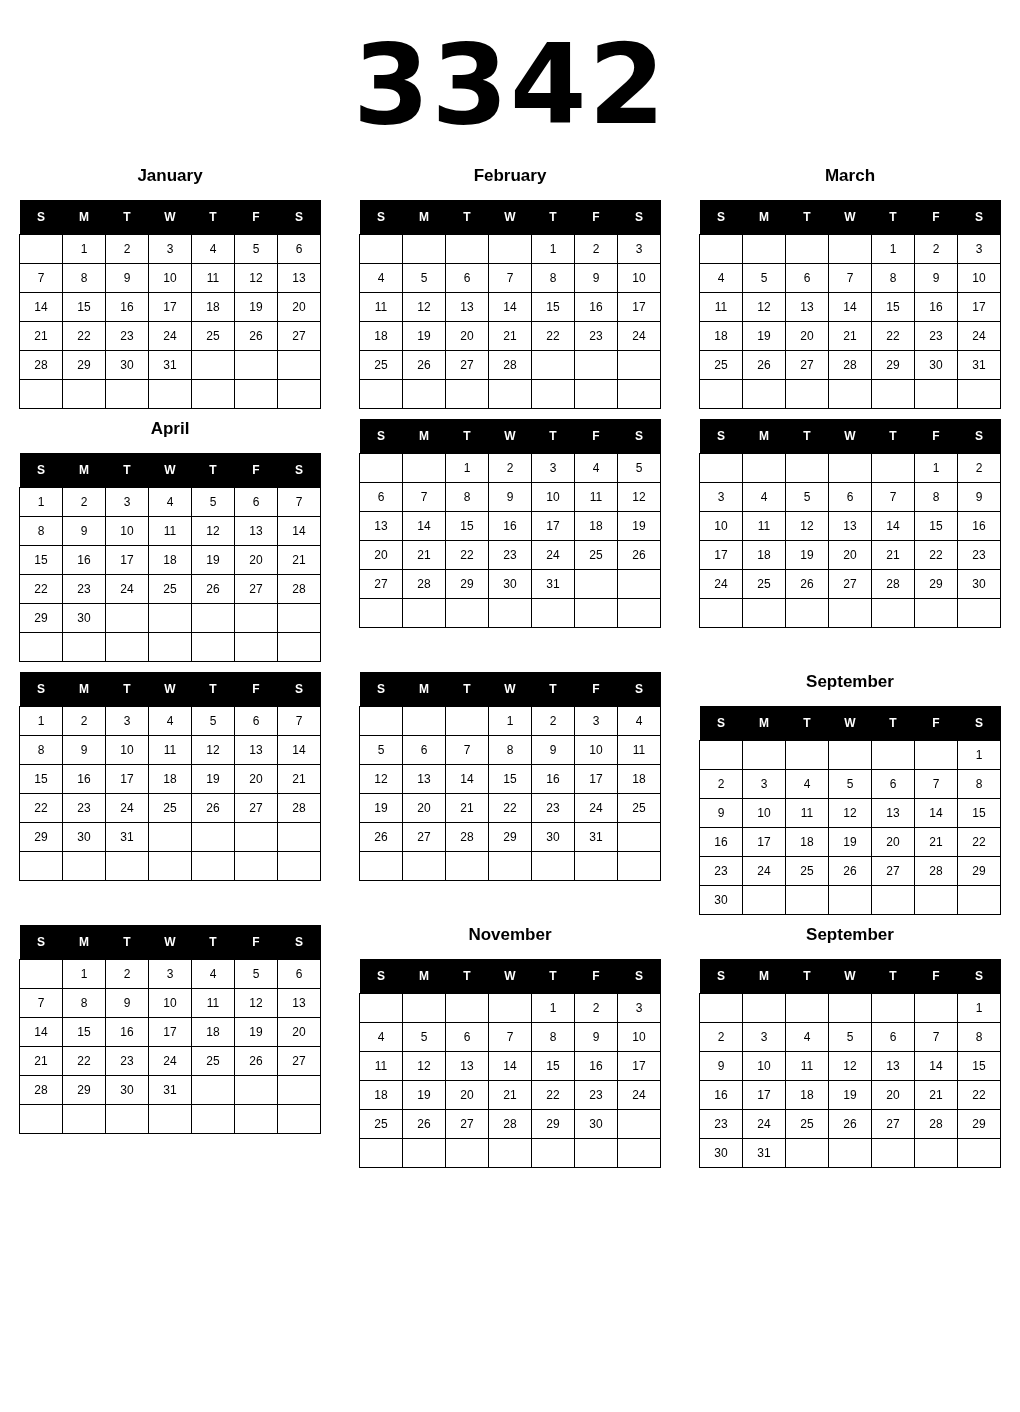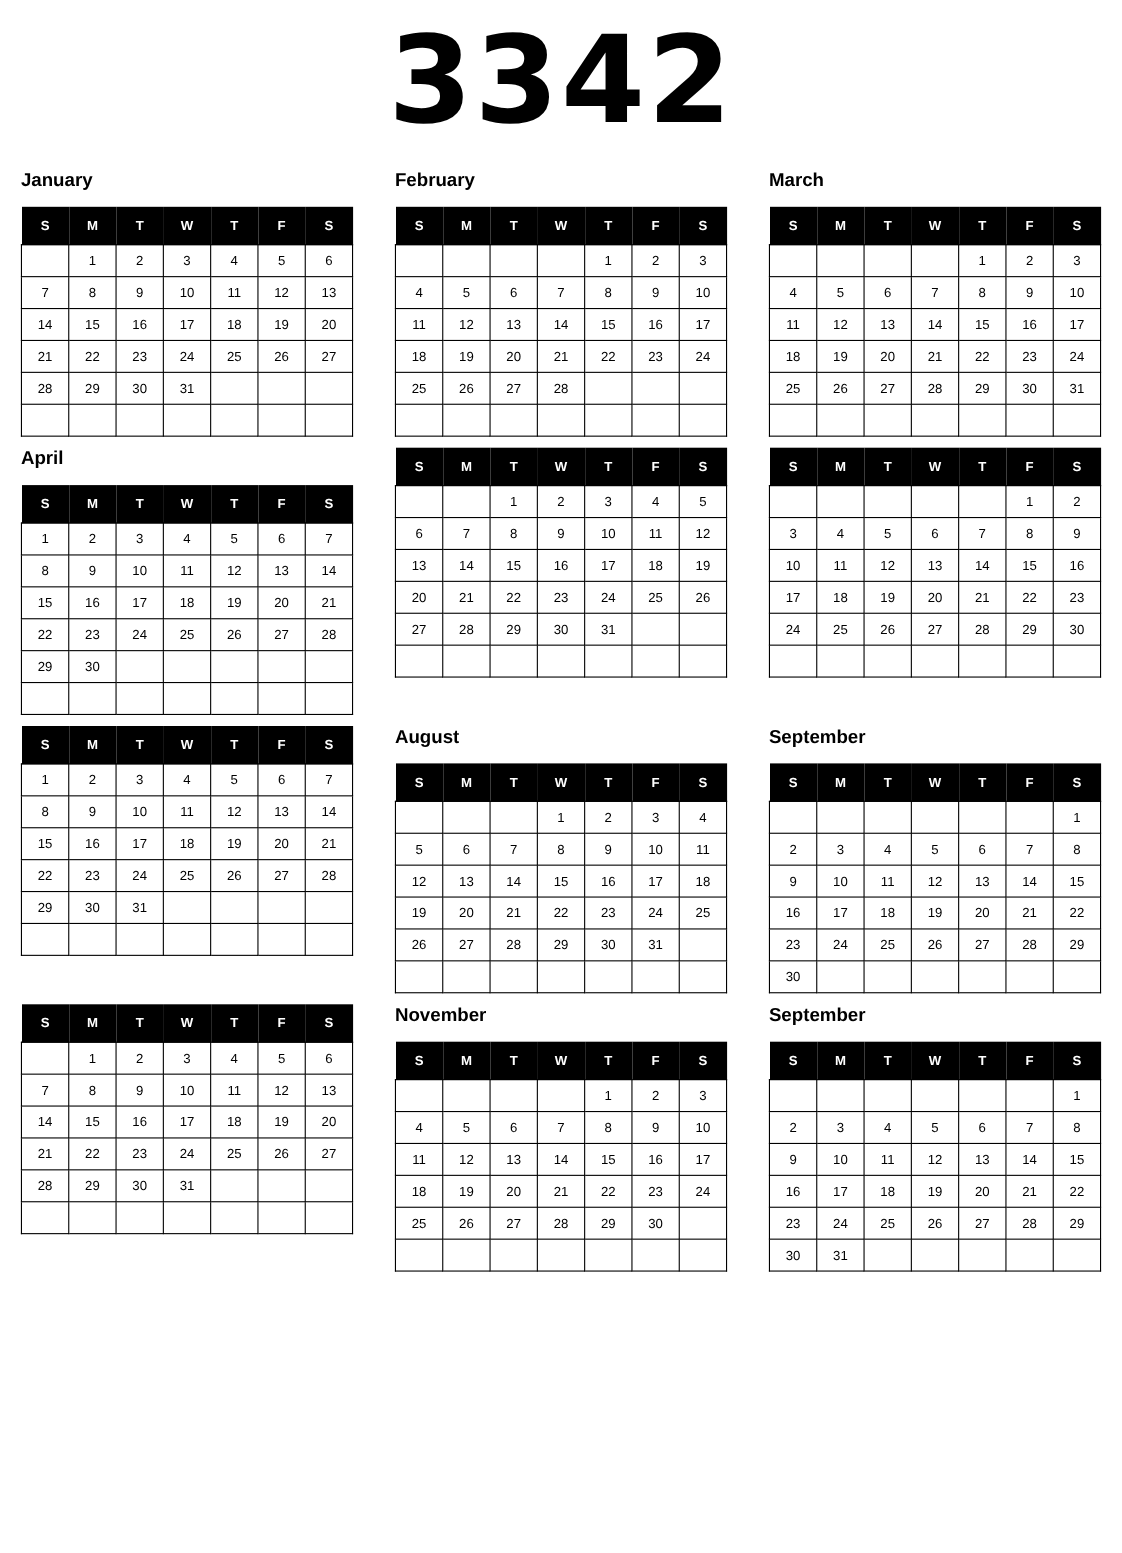--- a/index.html
+++ b/index.html
@@ -21,39 +21,39 @@
     box-sizing: border-box;
     padding: 0;
   }
   .year-title {
     text-align: center;
     font-size: 110px;
     font-weight: bold;
     letter-spacing: 2px;
     line-height: 1;
     padding-top: 18px;
-    margin: 0 0 26px 0;
+    margin: 12px 0 26px 0;
     font-family: "DejaVu Sans", sans-serif;
   }
   .grid {
     display: grid;
     grid-template-columns: repeat(3, 320px);
     justify-content: center;
     column-gap: 20px;
     row-gap: 0px;
     padding: 0 38px;
     box-sizing: border-box;
   }
   .month {
     width: 302px;
     margin: 0 auto 0 auto;
     padding-bottom: 10px;
   }
   .month-name {
-    text-align: left;
+    text-align: center;
     font-size: 17px;
     font-weight: bold;
     margin: 0 0 14px 0;
     font-family: "Liberation Sans", sans-serif;
   }
   table.cal {
     border-collapse: collapse;
     width: 302px;
     table-layout: fixed;
   }
@@ -581,21 +581,20 @@
               <td class="empty"></td>
               <td class="empty"></td>
               <td class="empty"></td>
               <td class="empty"></td>
               <td class="empty"></td>
             </tr>
           </tbody>
         </table>
       </div>
       <div class="month">
-        <div class="month-name">August</div>
         <table class="cal">
           <thead>
             <tr>
               <th>S</th>
               <th>M</th>
               <th>T</th>
               <th>W</th>
               <th>T</th>
               <th>F</th>
               <th>S</th>

